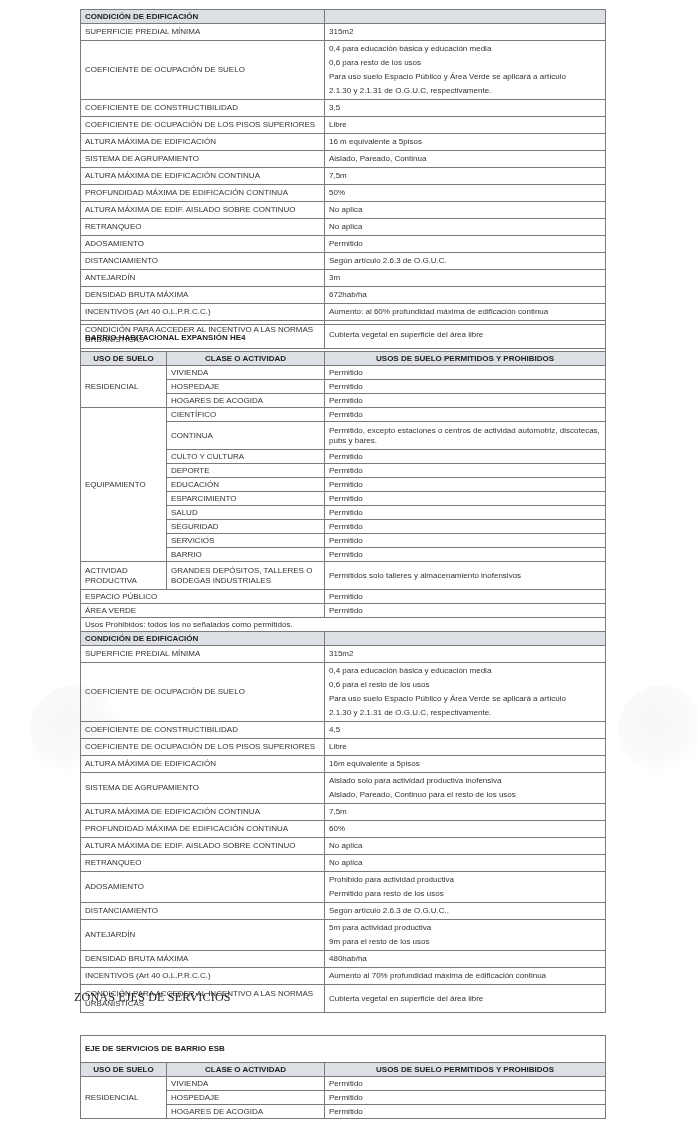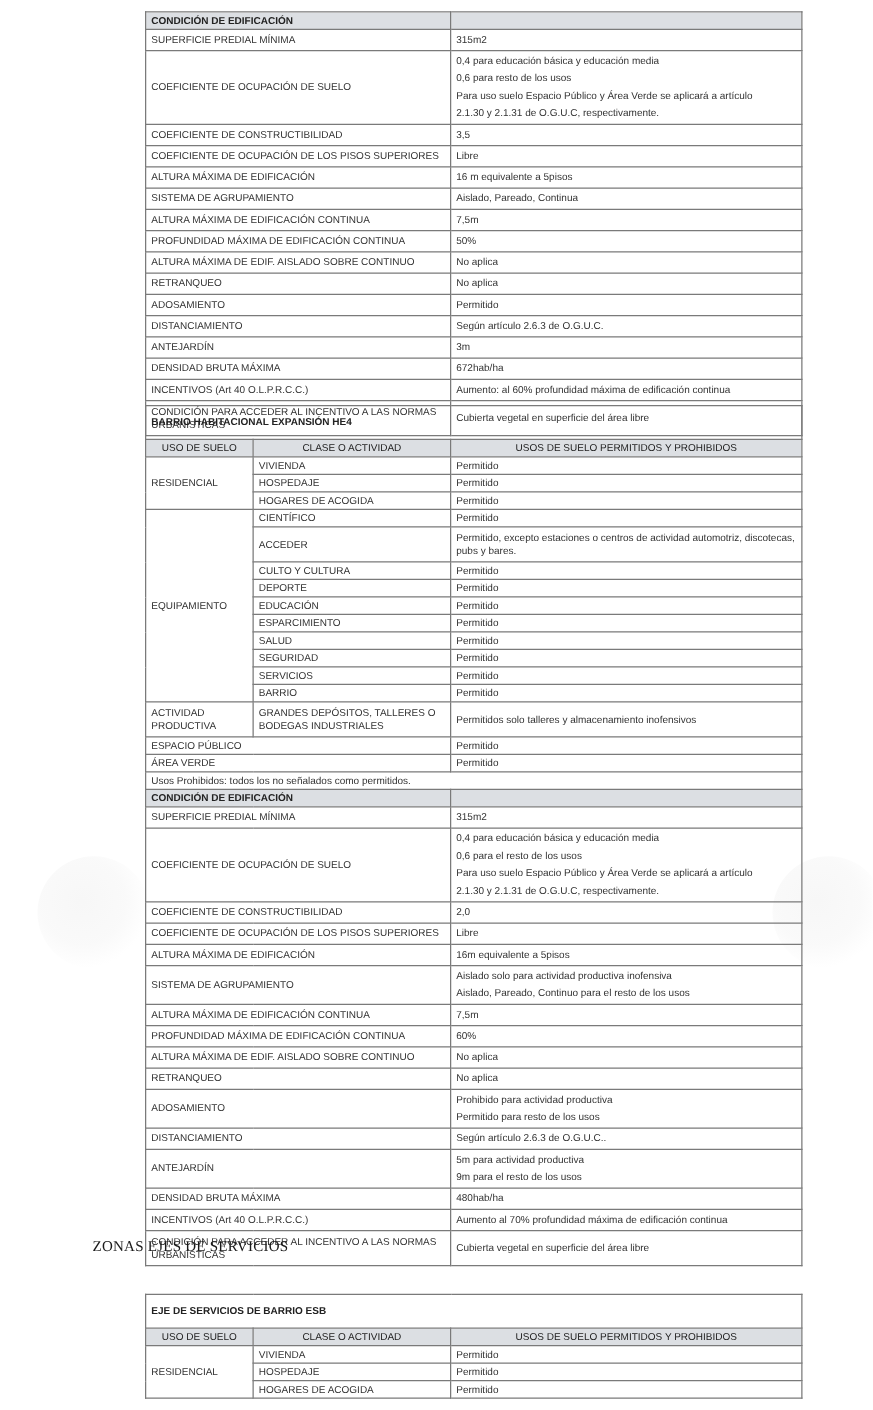--- a/index.html
+++ b/index.html
@@ -7,21 +7,21 @@
     width: 698px; height: 1128px; position: relative; overflow: hidden;
     font-family: "Liberation Sans", "DejaVu Sans", sans-serif;
     color: #2b2b2b;
   }
   .watermark {
     position: absolute; width: 90px; height: 90px; border-radius: 50%;
     background: radial-gradient(circle at 40% 40%, #f6f6f6 0%, #f9f9f9 45%, rgba(255,255,255,0) 70%);
     opacity: 0.9;
   }
   table.doc {
-    position: absolute; left: 116px; width: 525px;
+    position: absolute; left: 80px; width: 525px;
     border-collapse: collapse; table-layout: fixed;
     font-size: 8px; line-height: 10px;
   }
   table.doc td, table.doc th {
     border: 1px solid #7a7a7a;
     padding: 1px 4px;
     vertical-align: middle;
     text-align: left;
     font-weight: normal;
     color: #333;
@@ -30,21 +30,21 @@
   }
   table.doc td.wrap { white-space: normal; }
   table.doc tr { height: 14px; }
   table.doc .sect td {
     background: #dcdfe3; font-weight: bold; color: #222;
   }
   table.doc .title td {
     height: 24px; font-weight: bold; color: #222;
   }
   table.doc .hdr th {
-    background: #dcdfe3; font-weight: normal; text-align: center; color: #222;
+    background: #dcdfe3; font-weight: bold; text-align: center; color: #222;
   }
   .multi span { display: block; line-height: 14px; }
   .heading {
     position: absolute; left: 74px; top: 990px;
     font-family: "Liberation Serif", "DejaVu Serif", serif;
     font-size: 12px; color: #1a1a1a; letter-spacing: 0.2px;
   }
 </style>
 </head>
 <body>
@@ -191,21 +191,21 @@
       <tr>
         <td class="wrap">HOGARES DE ACOGIDA</td>
         <td class="wrap">Permitido</td>
       </tr>
       <tr>
         <td rowspan="10" class="wrap">EQUIPAMIENTO</td>
         <td class="wrap">CIENTÍFICO</td>
         <td class="wrap">Permitido</td>
       </tr>
       <tr style="height: 28px;">
-        <td class="wrap">ACCEDER</td>
+        <td class="wrap">CONTINUA</td>
         <td class="wrap">Permitido, excepto estaciones o centros de actividad automotriz, discotecas, pubs y bares.</td>
       </tr>
       <tr>
         <td class="wrap">CULTO Y CULTURA</td>
         <td class="wrap">Permitido</td>
       </tr>
       <tr>
         <td class="wrap">DEPORTE</td>
         <td class="wrap">Permitido</td>
       </tr>
@@ -264,21 +264,21 @@
         <td colspan="1" class="multi">
           <span>0,4 para educación básica y educación media</span>
           <span>0,6 para el resto de los usos</span>
           <span>Para uso suelo Espacio Público y Área Verde se aplicará a artículo</span>
           <span>2.1.30 y 2.1.31 de O.G.U.C, respectivamente.</span>
         </td>
       </tr>
       <tr>
         <td colspan="2" class="wrap">COEFICIENTE DE CONSTRUCTIBILIDAD</td>
         <td colspan="1" class="multi">
-          <span>2,0</span>
+          <span>4,5</span>
         </td>
       </tr>
       <tr>
         <td colspan="2" class="wrap">COEFICIENTE DE OCUPACIÓN DE LOS PISOS SUPERIORES</td>
         <td colspan="1" class="multi">
           <span>Libre</span>
         </td>
       </tr>
       <tr>
         <td colspan="2" class="wrap">ALTURA MÁXIMA DE EDIFICACIÓN</td>

